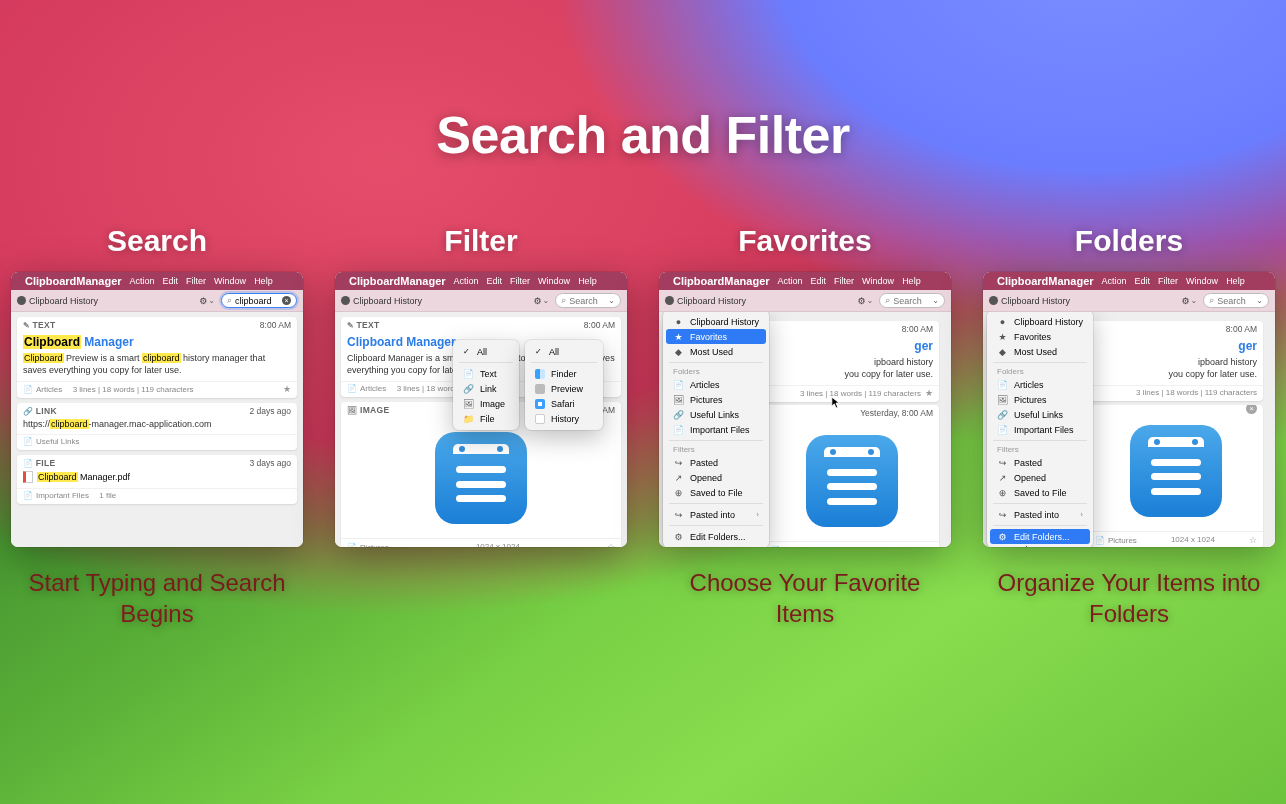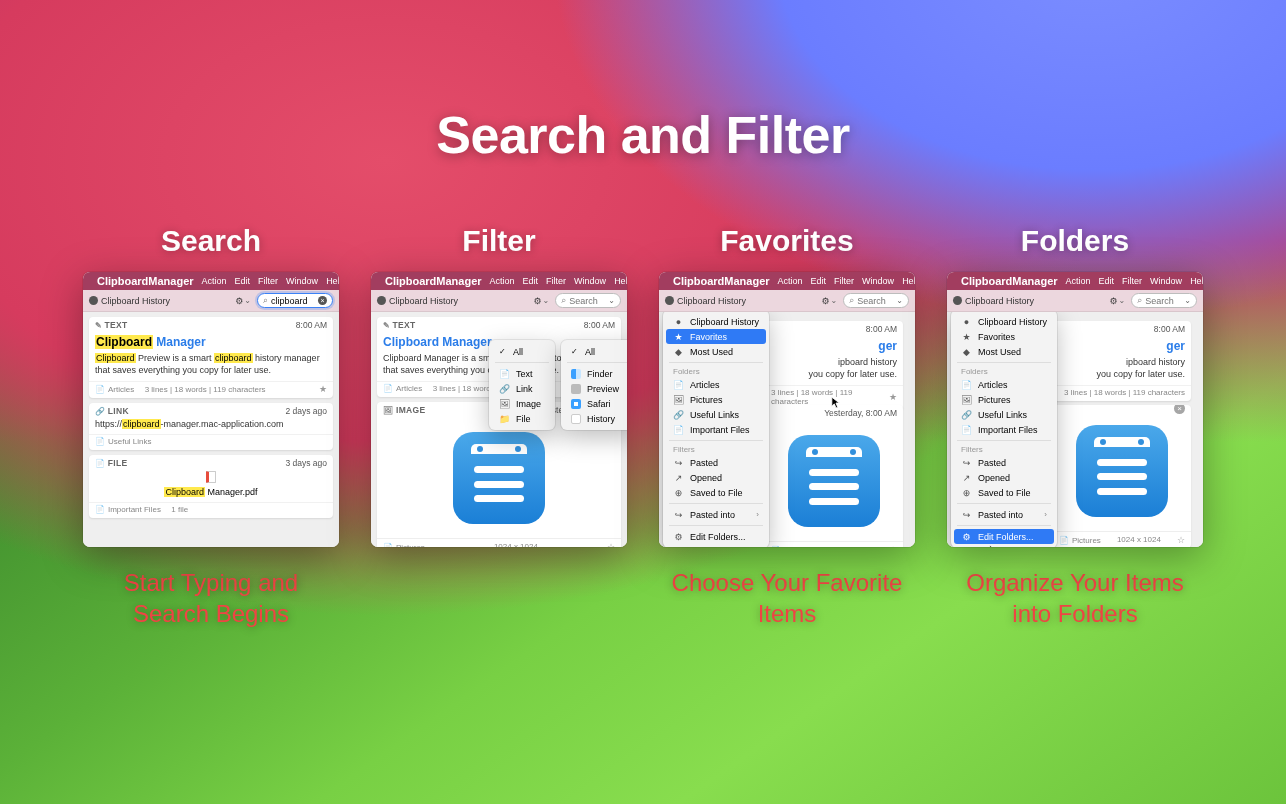--- a/index.html
+++ b/index.html
@@ -6,23 +6,23 @@
 html,body { width:1286px; height:804px; overflow:hidden; font-family:-apple-system,BlinkMacSystemFont,"Segoe UI",Helvetica,Arial,sans-serif; }
 body { position:relative;
   background:
    radial-gradient(ellipse 900px 600px at 85% -5%, #7b8dff 0%, #6b7dff 35%, transparent 60%),
    radial-gradient(ellipse 1100px 700px at 30% 20%, #e44d6a 0%, #d63b5e 40%, transparent 65%),
    linear-gradient(180deg, #b8326a 0%, #c3356b 30%, transparent 55%),
    linear-gradient(145deg, #1a5d1f 0%, #3e8b2e 25%, #5bb138 45%, #78d044 60%, #88dd4e 75%, #6cc43c 100%);
 }
 .hero-title { position:absolute; top:105px; left:0; right:0; text-align:center; font-size:52px; font-weight:600; color:#fff; text-shadow:0 2px 12px rgba(0,0,0,.35); letter-spacing:-0.5px;}
 .row { position:absolute; top:224px; left:0; right:0; display:flex; justify-content:center; gap:32px; }
-.column { width:256px; text-align:center; }
+.column { width:292px; text-align:center; }
 .col-heading { font-size:30px; font-weight:600; color:#fff; margin-bottom:14px; text-shadow:0 1px 8px rgba(0,0,0,.3);}
-.col-caption { margin-top:20px; font-size:24px; font-weight:500; color:#ef4444; text-shadow:0 1px 8px rgba(0,0,0,.35); line-height:1.3;}
+.col-caption { margin-top:20px; font-size:24px; font-weight:500; color:#7f1d1d; text-shadow:0 1px 8px rgba(0,0,0,.35); line-height:1.3;}
 
 .window { width:100%; height:275px; text-align:left; border-radius:7px; overflow:hidden; box-shadow:0 10px 40px rgba(0,0,0,.35),0 0 0 1px rgba(0,0,0,.08); background:#fff; font-size:10px; position:relative;}
 .menubar { height:18px; background:#a23d5f; color:#fff; display:flex; align-items:center; padding:0 6px; gap:8px; font-size:9px;}
 .apple { font-size:11px; line-height:1;}
 .app-name { font-weight:700; font-size:11px;}
 .menubar span { cursor:default;}
 .toolbar { height:22px; background:#ecd7de; display:flex; align-items:center; padding:0 6px; gap:6px; border-bottom:1px solid rgba(0,0,0,.08);}
 .tb-btn { display:flex; align-items:center; gap:3px; font-size:9px; color:#3a3a3a;}
 .tb-btn .dot { width:9px; height:9px; border-radius:50%; background:#555;}
 .tb-title { font-size:9px; color:#333;}
@@ -46,21 +46,21 @@
 .card-body { padding:2px 6px 5px 6px;}
 .big-title { font-size:12px; font-weight:700; color:#2b7de9;}
 .big-title .hl-y { background:#ffe94d; color:#000; padding:0 1px;}
 .desc { font-size:9px; color:#333; line-height:1.35; margin-top:3px;}
 mark { background:#ffe94d; padding:0 1px;}
 .card-foot { display:flex; align-items:center; justify-content:space-between; padding:2px 6px 4px 6px; font-size:8px; color:#888; border-top:1px solid #f1f1f1;}
 .foot-left { display:flex; align-items:center; gap:3px;}
 .foot-left .ficon { font-size:8px;}
 .star { color:#999; font-size:9px;}
 .link-text { font-size:9px; color:#333; padding:0 6px 5px 6px; word-break:break-all;}
-.file-line { display:flex; align-items:center; gap:4px; padding:0 6px 5px 6px; font-size:9px;flex-direction:column;}
+.file-line { display:flex; align-items:center; gap:4px; padding:0 6px 5px 6px; font-size:9px;}
 .pdf-ico { width:10px; height:12px; background:#fff; border:1px solid #ccc; border-left:3px solid #e74c3c; border-radius:1px;}
 
 .img-card { text-align:center; padding:8px 0 2px 0;}
 .app-icon { width:92px; height:92px; margin:6px auto; border-radius:20px; background:linear-gradient(180deg,#4aa8ea,#1b7fd6); position:relative; display:flex; align-items:center; justify-content:center;}
 .app-icon .spiral { width:56px; height:10px; border-radius:5px 5px 0 0; background:#fff; position:absolute; top:12px;}
 .app-icon .spiral::before,.app-icon .spiral::after { content:""; position:absolute; width:6px; height:6px; border-radius:50%; background:#3390dc; top:2px;}
 .app-icon .spiral::before { left:6px;} .app-icon .spiral::after { right:6px;}
 .app-icon .lines { position:absolute; top:30px; width:50px; height:44px; display:flex; flex-direction:column; justify-content:space-around;}
 .app-icon .lines span { height:7px; background:#fff; border-radius:4px;}
 .stat-bar { display:flex; justify-content:space-between; padding:3px 6px; font-size:8px; color:#888; border-top:1px solid #eee; margin-top:6px;}

